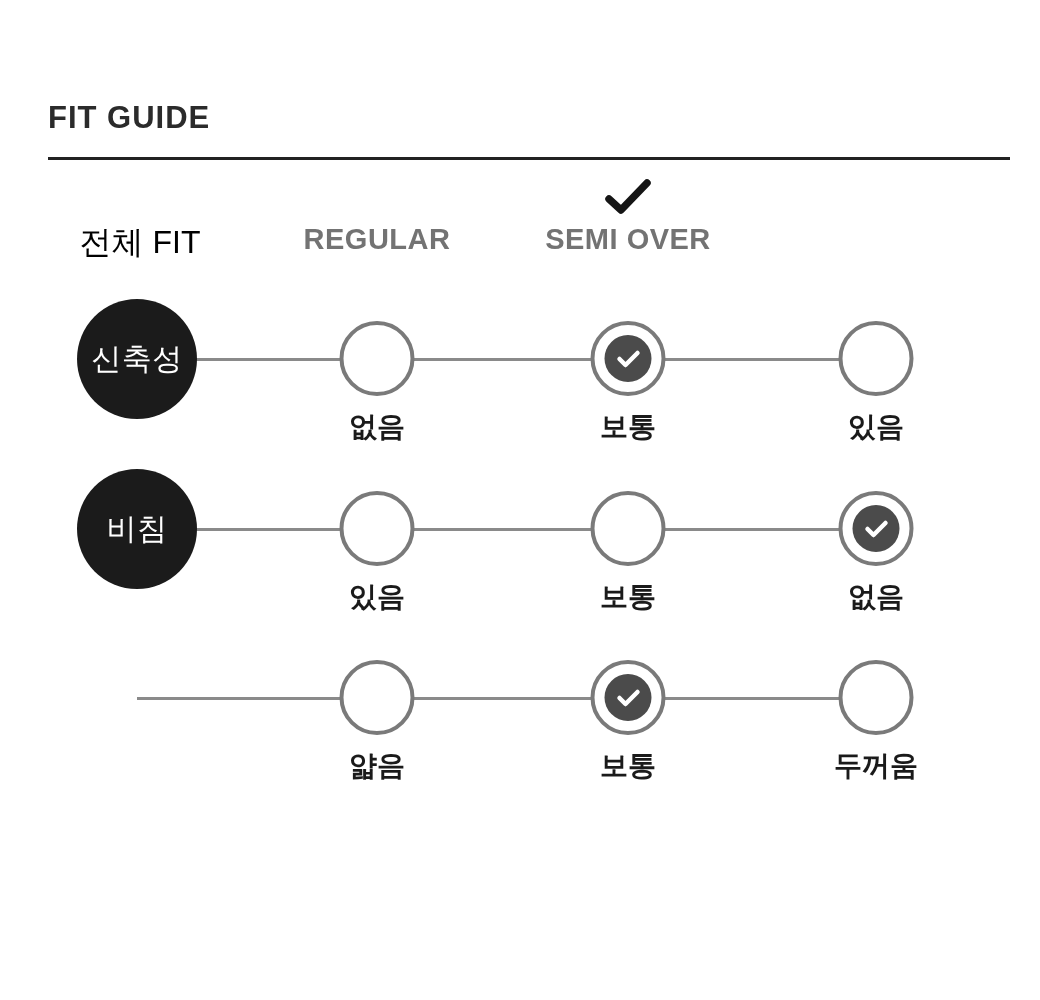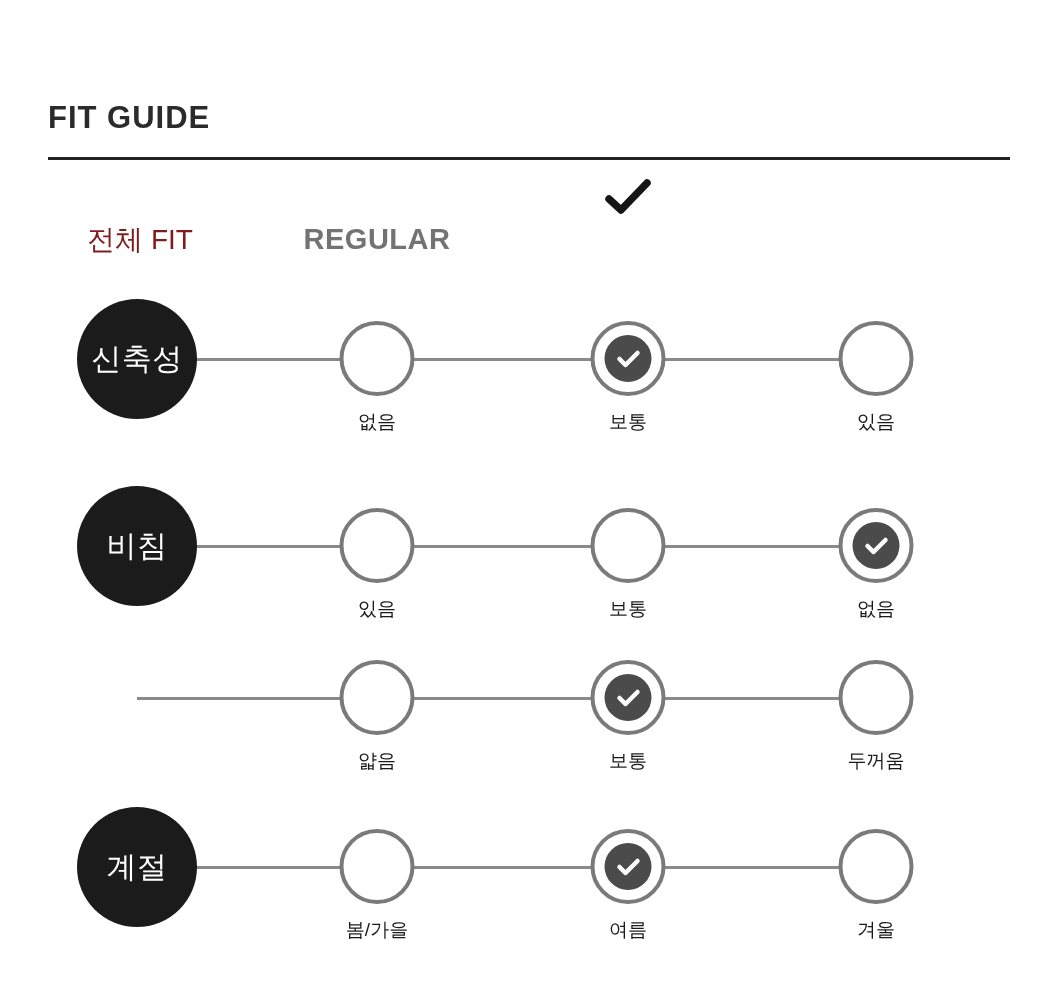--- a/index.html
+++ b/index.html
@@ -20,21 +20,21 @@
     position:absolute;left:48px;top:133px;
     width:962px;height:3px;background:#222222;
   }
   
   .col-0{--cx:377px;}
   .col-1{--cx:628px;}
   .col-2{--cx:876px;}
 
   .hdr-row-label{
     position:absolute;left:40px;top:201px;width:200px;
-    text-align:center;font-size:28px;font-weight:500;color:#7f1d1d;
+    text-align:center;font-size:32px;font-weight:500;color:#000000;
     line-height:1.1;white-space:nowrap;
   }
   .hdr-col{
     position:absolute;top:200px;width:250px;
     left:calc(var(--cx) - 125px);
     text-align:center;font-size:29px;font-weight:800;
     letter-spacing:0.5px;color:#737373;line-height:1.1;white-space:nowrap;
   }
   .check-above{
     position:absolute;top:155px;
@@ -64,34 +64,35 @@
   }
   .dot{
     display:none;width:47px;height:47px;border-radius:50%;
     background:#4b4b4b;
     align-items:center;justify-content:center;
   }
   .opt.selected .dot{display:flex;}
   .opt-label{
     position:absolute;top:113px;
     left:var(--cx);transform:translateX(-50%);
-    font-size:19px;font-weight:400;color:#1a1a1a;
+    font-size:28px;font-weight:700;color:#1a1a1a;
     line-height:1.1;white-space:nowrap;text-align:right;
   }
 </style>
 </head>
 <body>
 
 <div class="canvas">
 
   <h1 class="title">FIT GUIDE</h1>
   <div class="rule"></div>
 
   <div class="hdr-row-label">전체 FIT</div>
   <div class="hdr-col col-0">REGULAR</div>
+  <div class="hdr-col col-1">SEMI OVER</div>
   <svg class="check-above col-1" viewBox="0 0 46 38">
     <polyline points="4,20 16,31 42,4" fill="none" stroke="#151515" stroke-width="7.5" stroke-linecap="round" stroke-linejoin="round"></polyline>
   </svg>
 
   <div class="fit-row" style="top:275px">
     <div class="track"></div>
     <div class="cat-circle">신축성</div>
     <div class="opt col-0">
       
     </div>
@@ -103,21 +104,21 @@
       </div>
     </div>
     <div class="opt col-2">
       
     </div>
     <div class="opt-label col-0">없음</div>
     <div class="opt-label col-1">보통</div>
     <div class="opt-label col-2">있음</div>
   </div>
 
-  <div class="fit-row" style="top:462px">
+  <div class="fit-row" style="top:445px">
     <div class="track"></div>
     <div class="cat-circle">비침</div>
     <div class="opt col-0">
       
     </div>
     <div class="opt col-1">
       
     </div>
     <div class="opt col-2 selected">
       <div class="dot">
@@ -144,34 +145,14 @@
       </div>
     </div>
     <div class="opt col-2">
       
     </div>
     <div class="opt-label col-0">얇음</div>
     <div class="opt-label col-1">보통</div>
     <div class="opt-label col-2">두꺼움</div>
   </div>
 
-  <div class="fit-row" style="top:783px">
-    <div class="track"></div>
-    <div class="cat-circle">계절</div>
-    <div class="opt col-0">
-      
-    </div>
-    <div class="opt col-1 selected">
-      <div class="dot">
-        <svg width="26" height="22" viewBox="0 0 26 22">
-            <polyline points="4,11 10,17 22,5" fill="none" stroke="#ffffff" stroke-width="4.5" stroke-linecap="round" stroke-linejoin="round"></polyline>
-          </svg>
-      </div>
-    </div>
-    <div class="opt col-2">
-      
-    </div>
-    <div class="opt-label col-0">봄/가을</div>
-    <div class="opt-label col-1">여름</div>
-    <div class="opt-label col-2">겨울</div>
-  </div>
 
 </div>
 
 </body></html>

